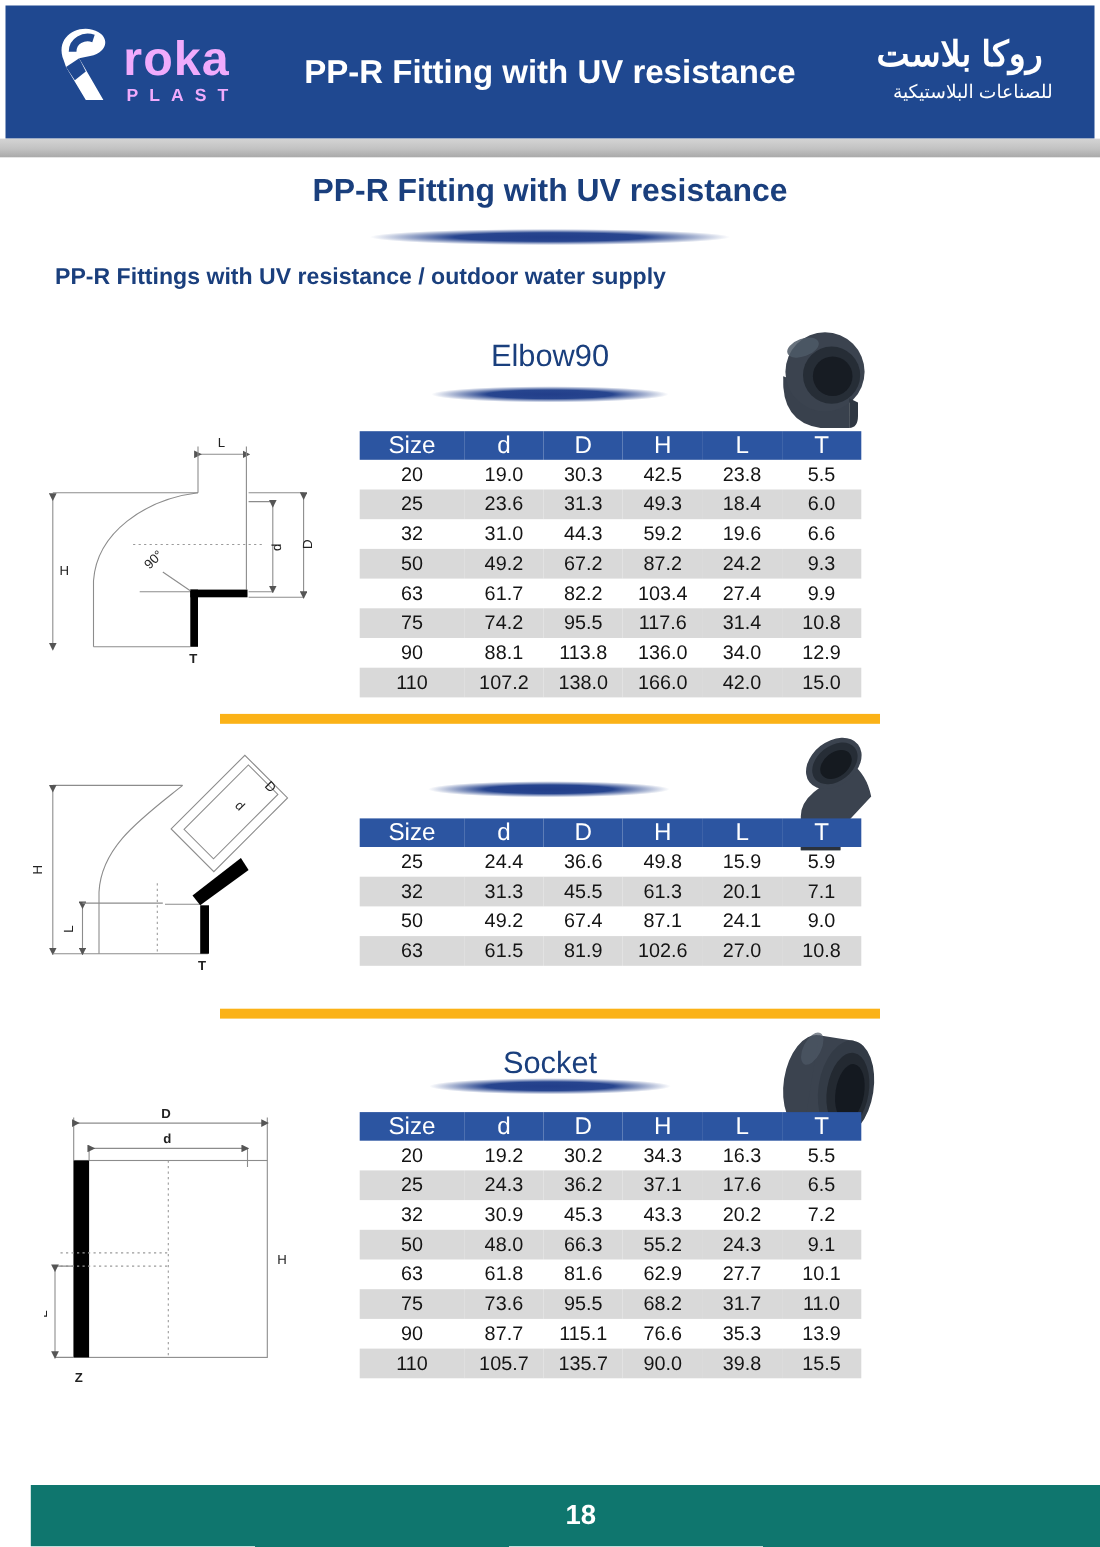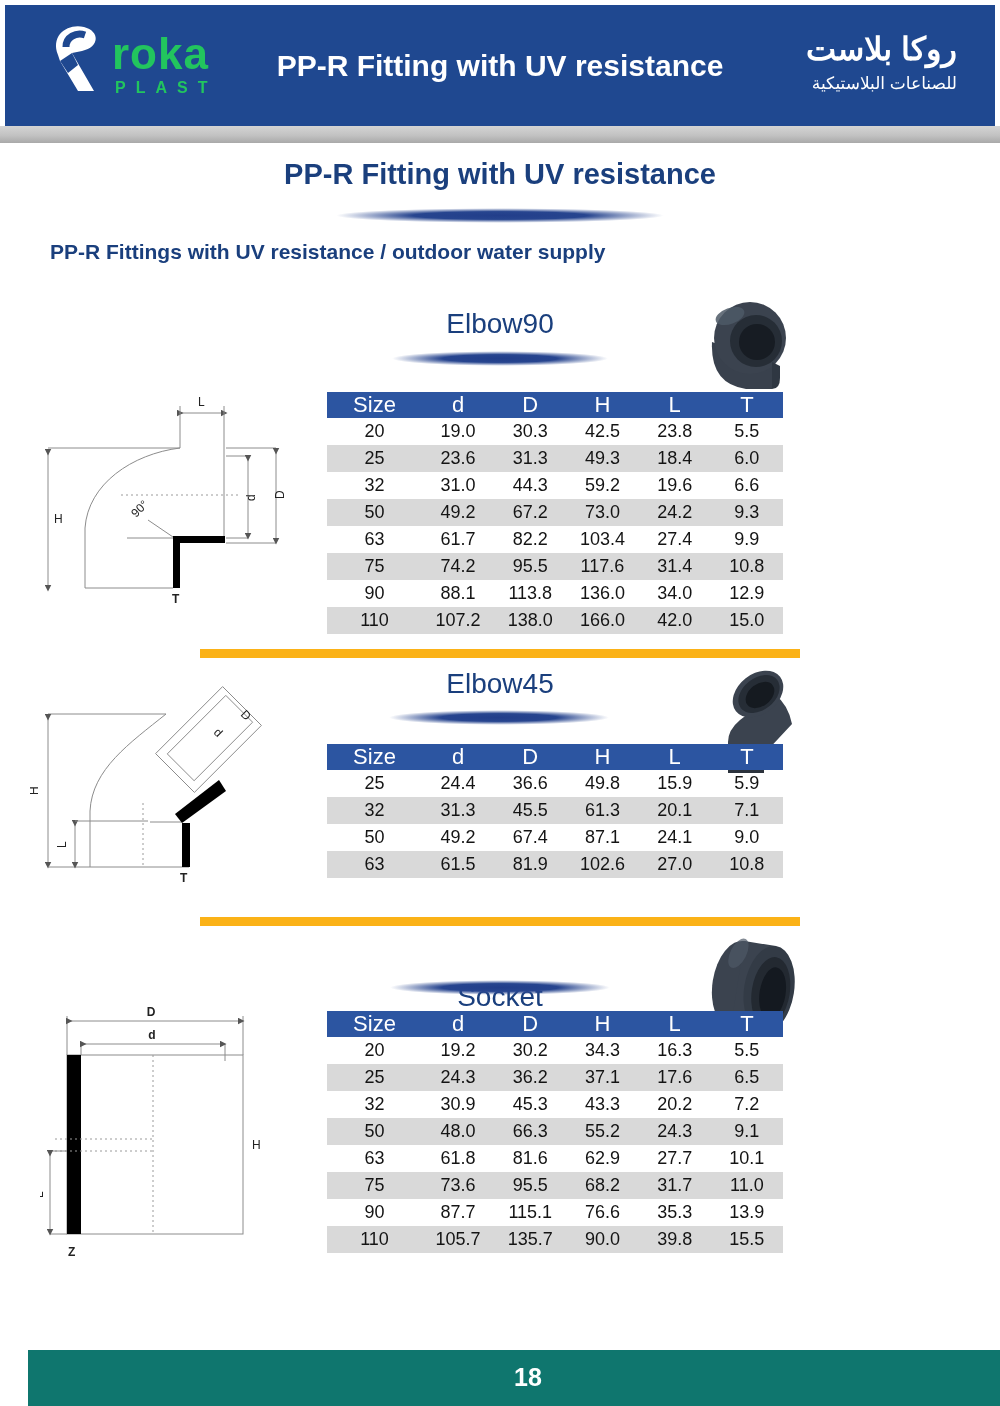--- a/index.html
+++ b/index.html
@@ -3,45 +3,45 @@
 <meta charset="utf-8">
 <style>
   html,body{margin:0;padding:0;background:#ffffff;}
   body{font-family:"Liberation Sans", sans-serif;}
   .page{position:relative;width:1000px;height:1406px;background:#fff;overflow:hidden;}
 
   
   .hdr{position:absolute;left:5px;top:5px;right:5px;height:121px;background:#1F4890;}
   .hdr-logo{position:absolute;left:45px;top:16px;display:flex;align-items:flex-start;}
   .logo-mark{width:56px;height:78px;}
-  .logo-stack{margin-left:6px;margin-top:14px;color:#22c55e;}
+  .logo-stack{margin-left:6px;margin-top:14px;color:#f0abfc;}
   .logo-roka{font-size:44px;font-weight:bold;letter-spacing:1px;line-height:38px;}
   .logo-plast{font-size:16px;font-weight:bold;letter-spacing:10px;margin-top:6px;margin-left:3px;}
   .hdr-title{position:absolute;left:50%;top:44px;transform:translateX(-50%);color:#fff;
              font-size:30px;font-weight:bold;white-space:nowrap;}
-  .hdr-ar{position:absolute;right:38px;top:24px;text-align:right;color:#fff;direction:rtl;}
+  .hdr-ar{position:absolute;right:38px;top:24px;text-align:center;color:#fff;direction:rtl;}
   .hdr-ar .big{font-size:32px;font-weight:bold;line-height:40px;}
   .hdr-ar .small{font-size:17px;margin-top:4px;margin-left:24px;}
   .grayband{position:absolute;left:0;top:126px;width:1000px;height:17px;
             background:linear-gradient(180deg,#d4d4d4 0%,#c2c2c2 55%,#a9a9a9 100%);}
 
   
   .main-title{position:absolute;left:0;top:158px;width:1000px;text-align:center;
               color:#1A3F7D;font-size:29px;font-weight:bold;}
   .swoosh{position:absolute;height:15px;border-radius:50%;
           background:radial-gradient(closest-side,#223E8A 0%,#27458f 52%,rgba(34,62,138,0) 98%);}
   .sw-main{left:333px;top:208px;width:334px;}
   .subtitle{position:absolute;left:50px;top:240px;color:#1A3F7D;font-size:21px;font-weight:bold;}
 
   
   .sec-title{position:absolute;left:0;width:1000px;text-align:center;color:#1A3F7D;
              font-size:28px;font-weight:normal;}
   .t1{top:308px;} .sw1{left:390px;top:351px;width:220px;}
   .t2{top:668px;} .sw2{left:387px;top:710px;width:224px;}
-  .t3{top:981px;} .sw3{left:388px;top:980px;width:224px;}
+  .t3{top:950px;} .sw3{left:388px;top:980px;width:224px;}
 
   .divider{position:absolute;left:200px;width:600px;height:9px;background:#FBB217;}
   .dv1{top:649px;} .dv2{top:917px;}
 
   
   table.spec{position:absolute;left:327px;width:456px;border-collapse:collapse;table-layout:fixed;}
   .tb1{top:392px;} .tb2{top:744px;} .tb3{top:1011px;}
   table.spec th{background:#2C55A1;color:#fff;font-size:22px;font-weight:normal;height:21px;padding:0;}
   table.spec td{height:27px;text-align:center;font-size:18px;color:#141414;padding:0;}
   table.spec tbody tr:nth-child(even){background:#D9D9D9;}
@@ -174,21 +174,21 @@
           <td>31.0</td>
           <td>44.3</td>
           <td>59.2</td>
           <td>19.6</td>
           <td>6.6</td>
         </tr>
         <tr>
           <td>50</td>
           <td>49.2</td>
           <td>67.2</td>
-          <td>73.0</td>
+          <td>87.2</td>
           <td>24.2</td>
           <td>9.3</td>
         </tr>
         <tr>
           <td>63</td>
           <td>61.7</td>
           <td>82.2</td>
           <td>103.4</td>
           <td>27.4</td>
           <td>9.9</td>
@@ -214,21 +214,20 @@
           <td>107.2</td>
           <td>138.0</td>
           <td>166.0</td>
           <td>42.0</td>
           <td>15.0</td>
         </tr>
       </tbody>
   </table>
 
   <div class="divider dv1"></div>
-  <div class="sec-title t2">Elbow45</div>
   <div class="swoosh sw2"></div>
 
   <svg class="photo p2" width="104" height="118" viewBox="0 0 104 118">
     <path d="M30 115 L66 115 L66 96 L94 66 Q90 46 76 36 L42 62 Q30 72 30 84 Z" fill="#3B434F"></path>
     <ellipse cx="60" cy="36" rx="28" ry="20" transform="rotate(-38 60 36)" fill="#3B434F"></ellipse>
     <ellipse cx="61" cy="36" rx="23" ry="16" transform="rotate(-38 61 36)" fill="#262D36"></ellipse>
     <ellipse cx="62" cy="37" rx="16" ry="11" transform="rotate(-38 62 37)" fill="#151A20"></ellipse>
     <path d="M30 108 Q48 116 66 108 L66 115 L30 115 Z" fill="#2B323C"></path>
   </svg>
 

